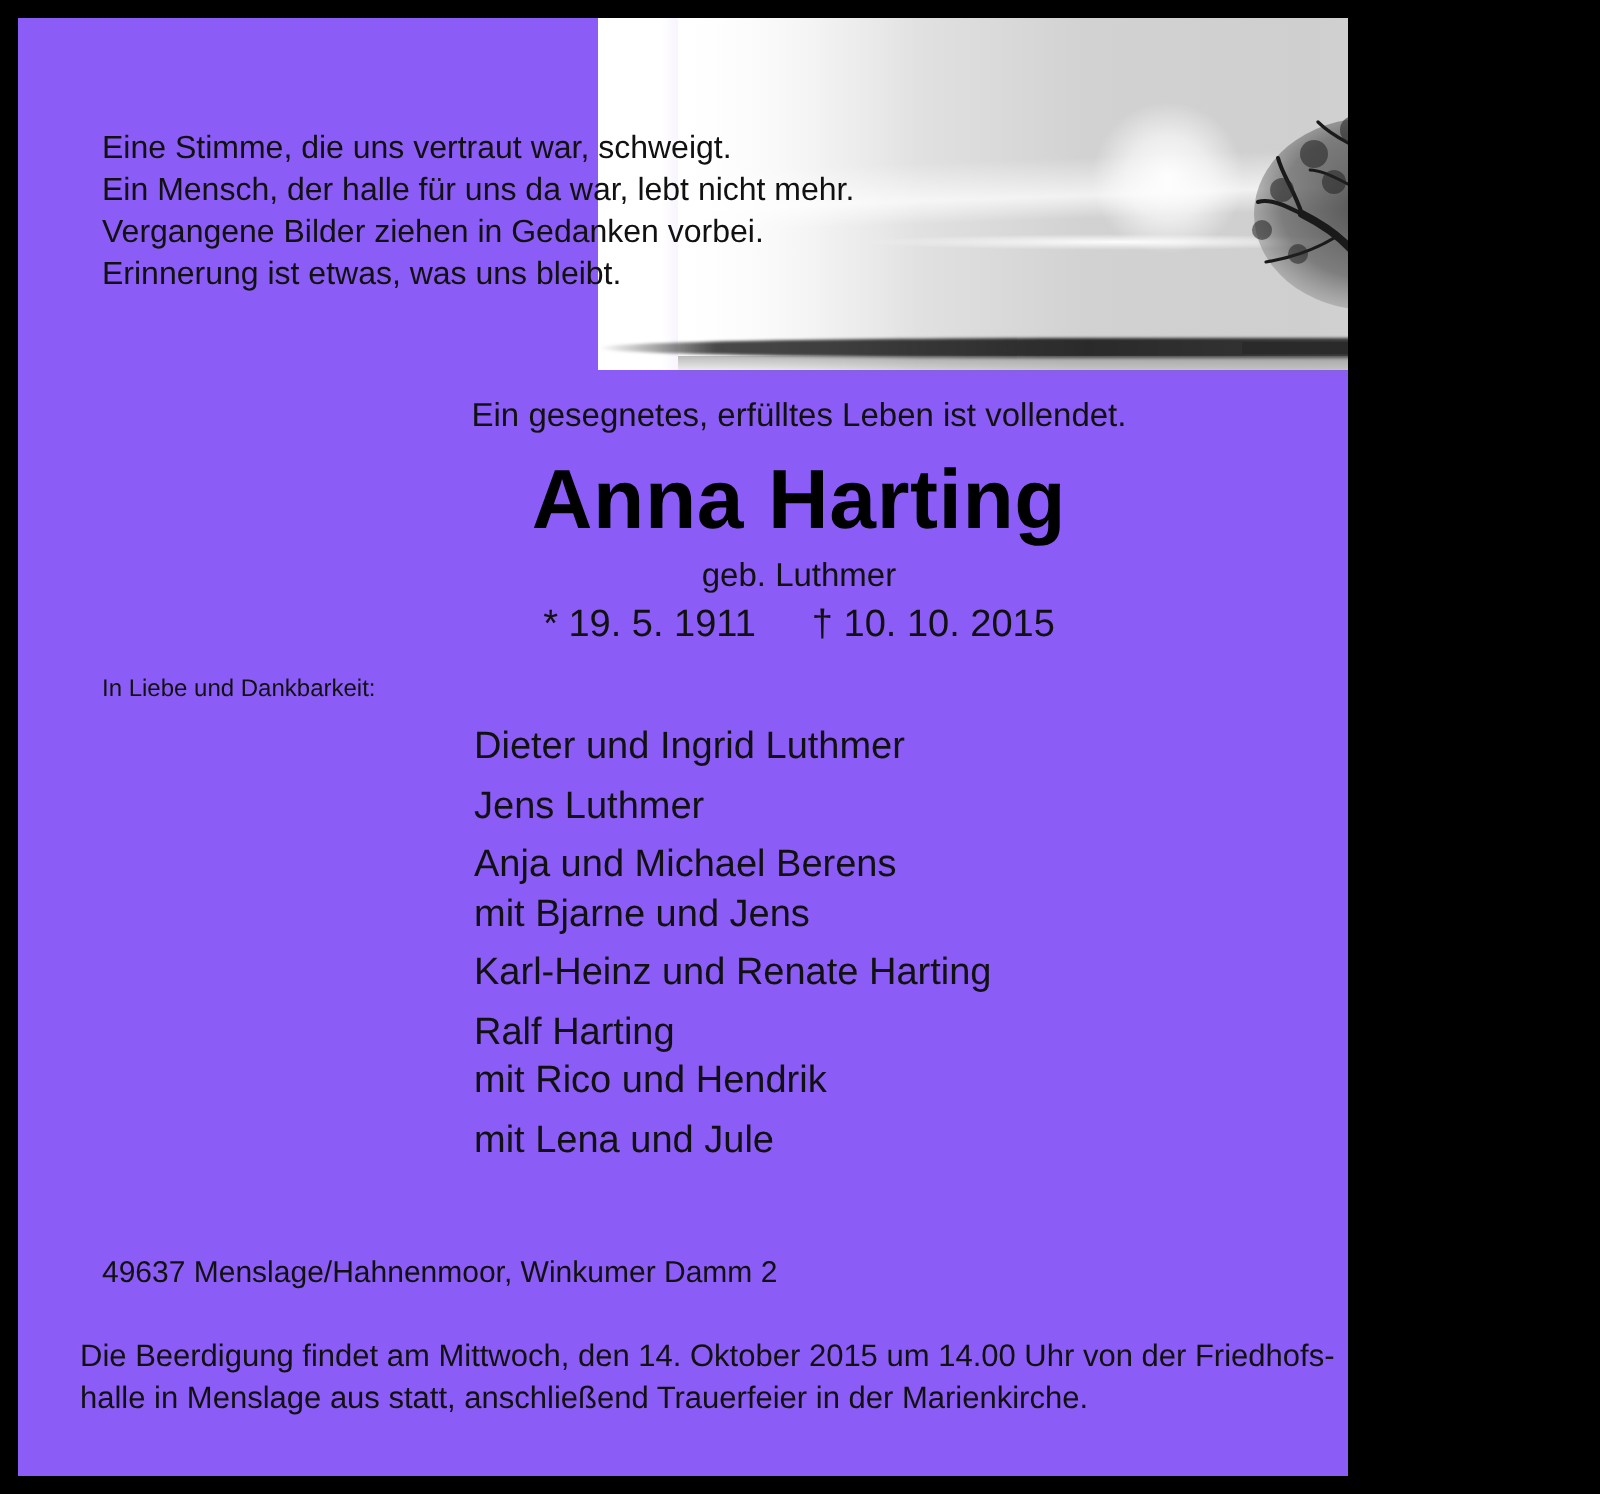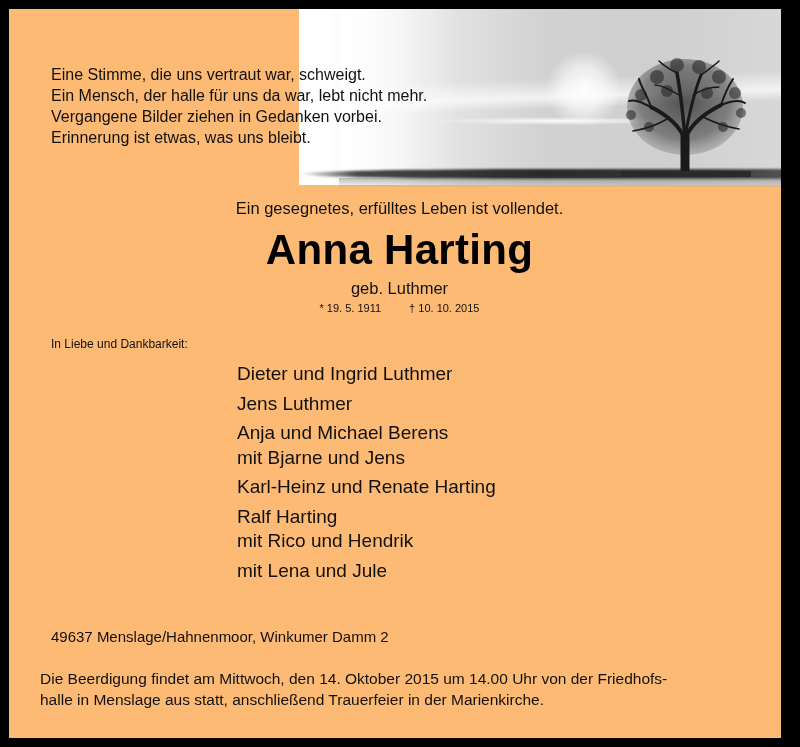--- a/index.html
+++ b/index.html
@@ -1,19 +1,19 @@
 <!DOCTYPE html>
 <html><head>
 <meta charset="utf-8">
 <style>
   html, body { margin: 0; padding: 0; background: #000; }
   body { width: 800px; height: 747px; position: relative; overflow: hidden;
          font-family: "Liberation Sans", sans-serif; color: #111; }
-  .frame { position: absolute; left: 9px; top: 9px; width: 772px; height: 729px;
-           background: #fdba74; overflow: hidden; }
+  .frame { position: absolute; left: 9px; top: 9px; width: 665px; height: 729px;
+           background: #8b5cf6; overflow: hidden; }
   
   .header-bg { position: absolute; left: 330px; top: 0; width: 451px; height: 176px;
      background:
        radial-gradient(ellipse 38px 38px at 245px 80px, rgba(255,255,255,0.95) 0%, rgba(255,255,255,0.6) 55%, rgba(255,255,255,0) 100%),
        linear-gradient(178deg, rgba(255,255,255,0) 40%, rgba(255,255,255,0.7) 50%, rgba(255,255,255,0) 56%),
        linear-gradient(90deg, #ffffff 0%, #e8e8e8 18%, #d2d2d2 45%, #cfcfcf 70%, #d8d8d8 100%);
   }
   .header-fade { position: absolute; left: 290px; top: 0; width: 160px; height: 176px;
      background: linear-gradient(90deg, #fff 20%, rgba(255,255,255,0) 100%); }
   .header-streak { position: absolute; left: 420px; top: 108px; width: 260px; height: 8px;
@@ -25,21 +25,21 @@
      background: linear-gradient(180deg, rgba(120,120,120,0.5), rgba(255,255,255,0)); }
   .tree { position: absolute; left: 612px; top: 46px; width: 130px; height: 122px; }
 
   .verse { position: absolute; left: 42px; top: 55px; font-size: 16px; line-height: 21px; color: #111; }
   .verse div { white-space: nowrap; }
 
   .center { position: absolute; left: 0; width: 781px; text-align: center; white-space: nowrap; }
   .motto { top: 190px; font-size: 16.5px; }
   .name { top: 217px; font-size: 42px; font-weight: bold; color: #000; letter-spacing: 0.3px; }
   .maiden { top: 270px; font-size: 16.5px; }
-  .dates { top: 293px; font-size: 11px; }
+  .dates { top: 293px; font-size: 19px; }
   .dates span { display: inline-block; }
   .dates .gap { width: 28px; }
 
   .thanks { position: absolute; left: 42px; top: 328px; font-size: 12px; }
 
   .mourners { position: absolute; left: 228px; top: 353px; font-size: 19px; line-height: 24.5px; }
   .mourner-group { margin-bottom: 5px; }
   .mourner-group div { white-space: nowrap; }
 
   .address { position: absolute; left: 42px; top: 619px; font-size: 15px; white-space: nowrap; }

